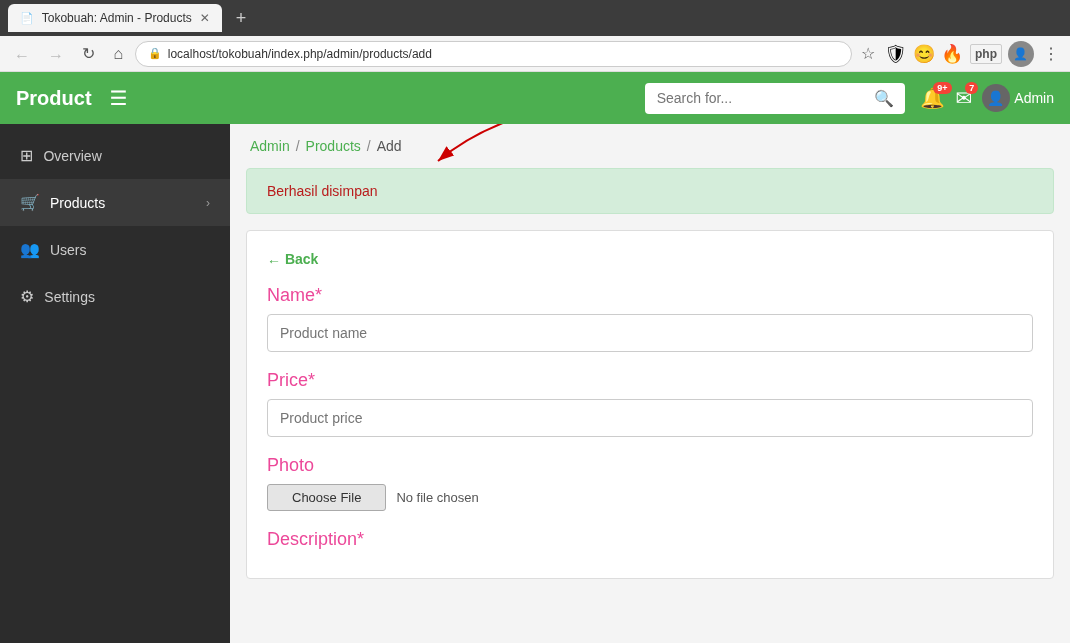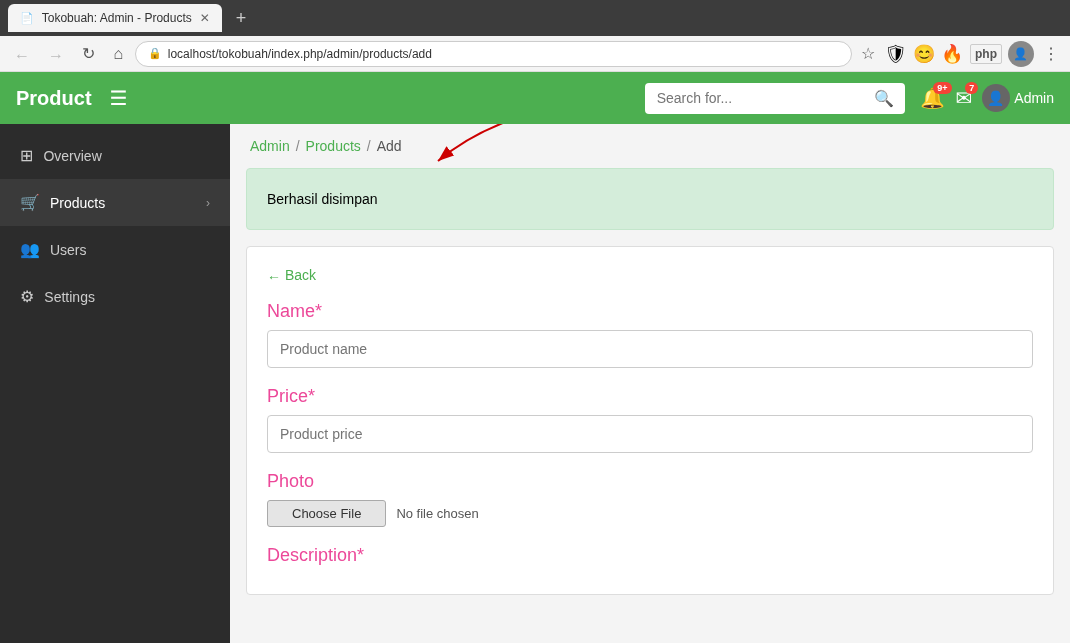--- a/index.html
+++ b/index.html
@@ -244,22 +244,22 @@
       cursor: pointer;
       text-decoration: none;
     }
     .breadcrumb-sep { color: #888; }
     .breadcrumb-current { color: #555; }
 
     
     .success-alert {
       background: #d4edda;
       border: 1px solid #c3e6cb;
-      color: #000000;
-      padding: 22px 20px;
+      color: #b91c1c;
+      padding: 14px 20px;
       margin: 0 16px 16px 16px;
       border-radius: 4px;
       font-size: 14px;
       position: relative;
     }
 
     
     .card {
       background: white;
       border: 1px solid #ddd;
@@ -270,20 +270,21 @@
     .back-btn {
       background: none;
       border: none;
       color: #4caf50;
       font-size: 14px;
       cursor: pointer;
       display: flex;
       align-items: center;
       gap: 6px;
       padding: 0;
+      font-weight: bold;
     }
     .form-group {
       margin-top: 18px;
     }
     .form-label {
       display: block;
       font-size: 18px;
       color: #ec4899;
       margin-bottom: 8px;
       font-weight: normal;

